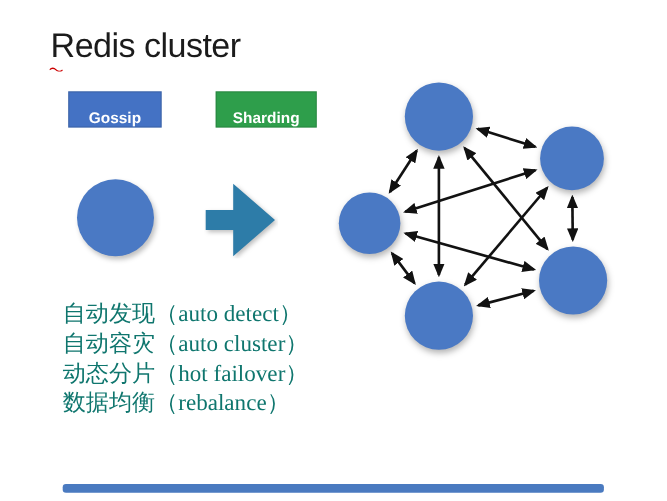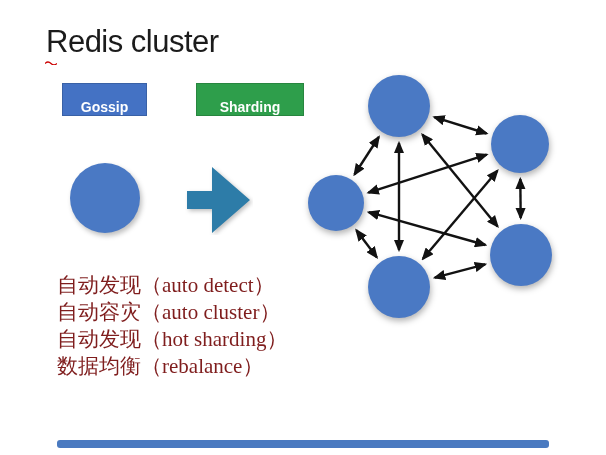--- a/index.html
+++ b/index.html
@@ -10,31 +10,31 @@
   .title{
     position:absolute;left:46px;top:24px;font-size:31px;font-weight:400;
     color:#1b1b1b;letter-spacing:-0.5px;white-space:nowrap;text-align:center;
   }
   .squiggle{position:absolute;left:45px;top:60px;}
   .tagbox{
     position:absolute;top:83px;height:33px;display:flex;align-items:flex-end;justify-content:center;
     color:#ffffff;font-weight:bold;font-size:14px;box-sizing:border-box;
   }
   .tag-gossip{left:62px;width:85px;border:1px solid rgba(0,0,0,0.15);}
-  .tag-sharding{left:196px;width:108px;border:1px solid rgba(0,0,0,0.15);}
+  .tag-sharding{left:196px;width:92px;border:1px solid rgba(0,0,0,0.15);}
   .single-node{
     position:absolute;left:70px;top:163px;width:70px;height:70px;border-radius:50%;
     box-shadow:2px 3px 5px rgba(0,0,0,0.25);
   }
   .block-arrow{position:absolute;left:185px;top:165px;}
   .block-arrow polygon{filter:drop-shadow(2px 2px 2px rgba(0,0,0,0.25));}
   .network{position:absolute;left:0;top:0;pointer-events:none;}
   .network circle{filter:drop-shadow(1px 3px 3px rgba(0,0,0,0.3));}
   .features{
-    position:absolute;left:57px;top:272px;color:#7f1d1d;font-size:21px;line-height:27px;
+    position:absolute;left:57px;top:272px;color:#0f766e;font-size:21px;line-height:27px;
     font-family:"Liberation Serif","DejaVu Serif","Liberation Sans",serif;white-space:nowrap;
   }
   .footer-bar{
     position:absolute;left:57px;top:440px;width:492px;height:8px;border-radius:3px;
   }
 </style>
 </head>
 <body>
 
 <div class="slide">
@@ -82,19 +82,19 @@
         <circle cx="520" cy="144" r="29" fill="#4a79c4"></circle>
         <circle cx="521" cy="255" r="31" fill="#4a79c4"></circle>
         <circle cx="399" cy="287" r="31" fill="#4a79c4"></circle>
         <circle cx="336" cy="203" r="28" fill="#4a79c4"></circle>
       </g>
   </svg>
 
   <div class="features">
     <div>自动发现（auto detect）</div>
     <div>自动容灾（auto cluster）</div>
-    <div>自动发现（hot sharding）</div>
+    <div>动态分片（hot failover）</div>
     <div>数据均衡（rebalance）</div>
   </div>
 
   <div class="footer-bar" id="footer-bar" style="background: rgb(74, 122, 192);"></div>
 
 </div>
 
 </body></html>

